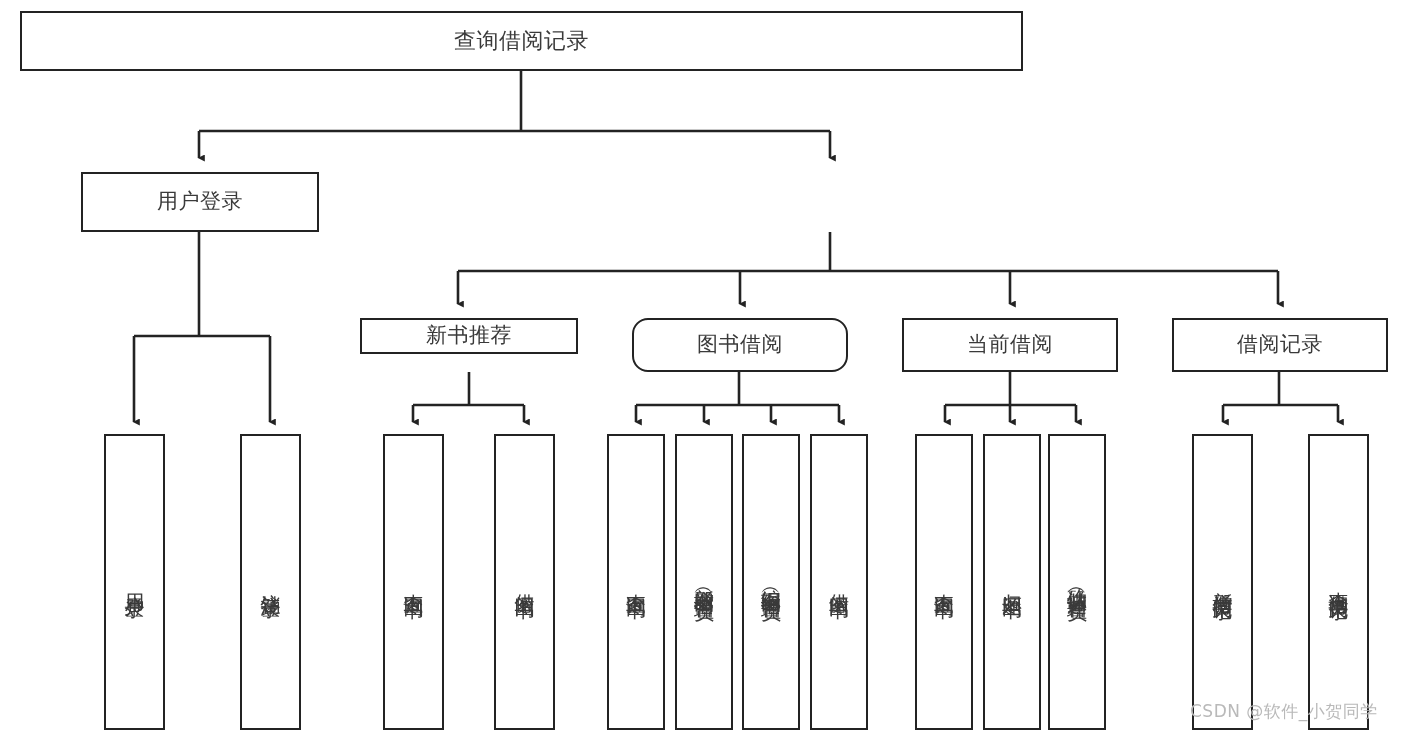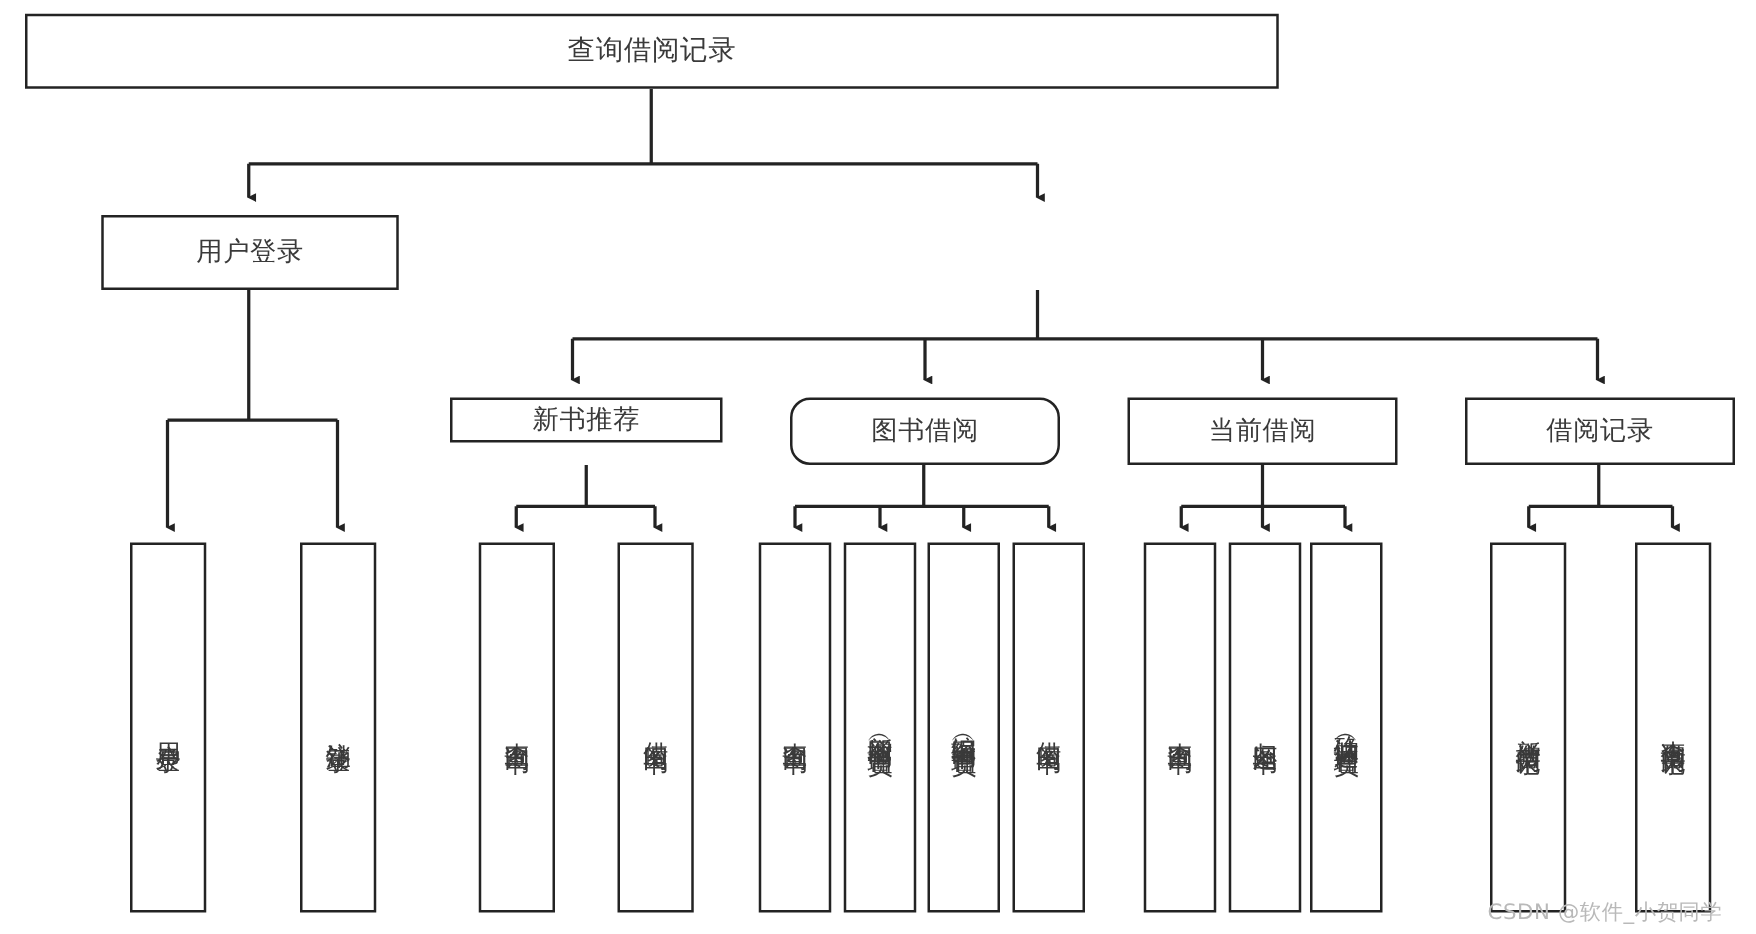--- a/index.html
+++ b/index.html
@@ -181,15 +181,15 @@
   </div>
 
   <div class="node node-v" style="left:1192px; top:434px; width:61px; height:296px;">
     <span>新增借阅记录</span>
   </div>
 
   <div class="node node-v" style="left:1308px; top:434px; width:61px; height:296px;">
     <span>查询借阅记录</span>
   </div>
 
-  <div class="watermark" style="left:1190px; top:718px;text-align:center;">CSDN @软件_小贺同学</div>
+  <div class="watermark" style="left:1190px; top:700px;text-align:center;">CSDN @软件_小贺同学</div>
 
 </div>
 
 </body></html>

